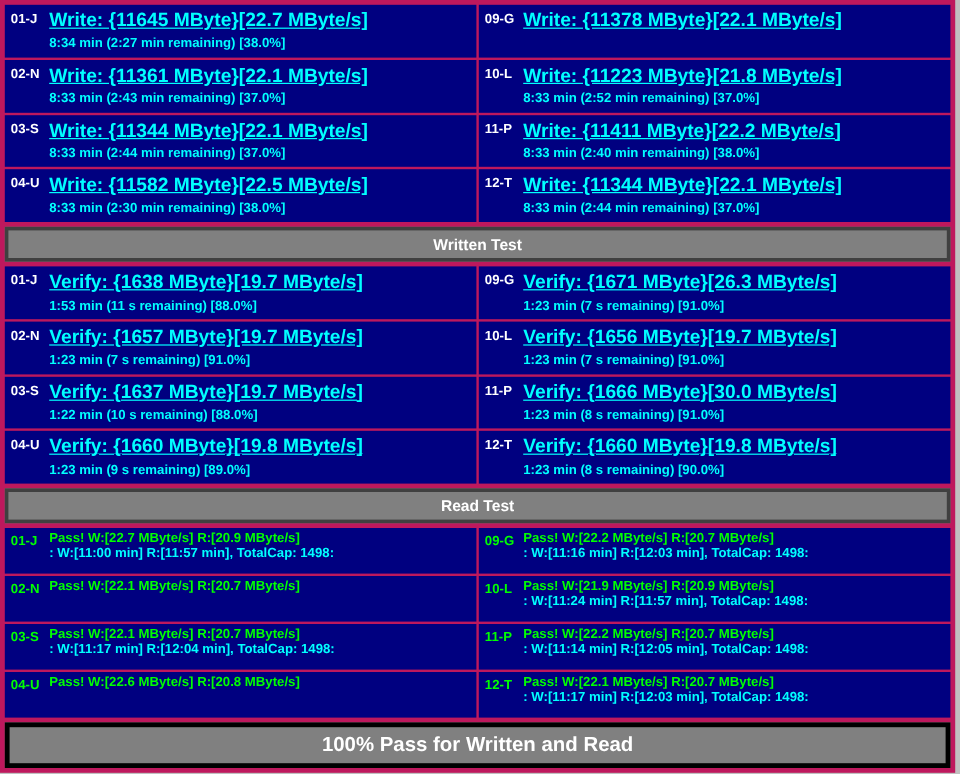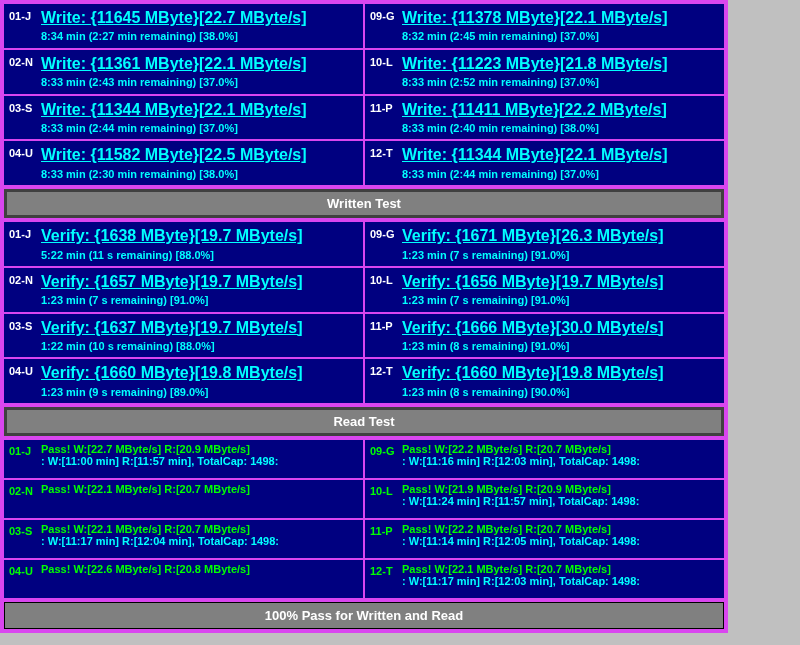--- a/index.html
+++ b/index.html
@@ -4,23 +4,23 @@
   <style>
     * { box-sizing: border-box; margin: 0; padding: 0; }
     body {
       background: #c0c0c0;
       font-family: Arial, sans-serif;
       font-size: 11px;
       width: 800px;
       min-height: 645px;
     }
     .main-container {
-      background: #d946ef;
+      background: #be185d;
       padding: 4px;
-      width: 728px;
+      width: 796px;
     }
     .section {
       margin-bottom: 2px;
     }
     .grid-2col {
       display: grid;
       grid-template-columns: 1fr 1fr;
       gap: 2px;
     }
     .cell {
@@ -79,24 +79,24 @@
     }
     .pass-cell .pass-detail {
       color: #00ffff;
       display: block;
     }
     .footer-bar {
       background: #808080;
       color: #ffffff;
       text-align: center;
       padding: 5px 8px;
-      font-size: 13px;
+      font-size: 17px;
       font-weight: bold;
       margin-top: 4px;
-      border: 1px solid #000000;
+      border: 4px solid #000000;
     }
   </style>
 </head>
 <body>
 
 <div class="main-container">
 
   <div class="section">
     <div class="grid-2col">
 
@@ -105,21 +105,20 @@
         <div class="cell-content">
           <span class="main-text">Write: {11645 MByte}[22.7 MByte/s]</span>
           <span class="sub-text">8:34 min (2:27 min remaining)  [38.0%]</span>
         </div>
       </div>
 
       <div class="cell cell-left">
         <span class="cell-id">09-G</span>
         <div class="cell-content">
           <span class="main-text">Write: {11378 MByte}[22.1 MByte/s]</span>
-          <span class="sub-text">8:32 min (2:45 min remaining)  [37.0%]</span>
         </div>
       </div>
 
       <div class="cell cell-left">
         <span class="cell-id">02-N</span>
         <div class="cell-content">
           <span class="main-text">Write: {11361 MByte}[22.1 MByte/s]</span>
           <span class="sub-text">8:33 min (2:43 min remaining)  [37.0%]</span>
         </div>
       </div>
@@ -171,21 +170,21 @@
     <span>Written Test</span>
   </div>
 
   <div class="section">
     <div class="grid-2col">
 
       <div class="cell cell-left">
         <span class="cell-id">01-J</span>
         <div class="cell-content">
           <span class="main-text">Verify: {1638 MByte}[19.7 MByte/s]</span>
-          <span class="sub-text">5:22 min (11 s remaining)  [88.0%]</span>
+          <span class="sub-text">1:53 min (11 s remaining)  [88.0%]</span>
         </div>
       </div>
 
       <div class="cell cell-left">
         <span class="cell-id">09-G</span>
         <div class="cell-content">
           <span class="main-text">Verify: {1671 MByte}[26.3 MByte/s]</span>
           <span class="sub-text">1:23 min (7 s remaining)  [91.0%]</span>
         </div>
       </div>

